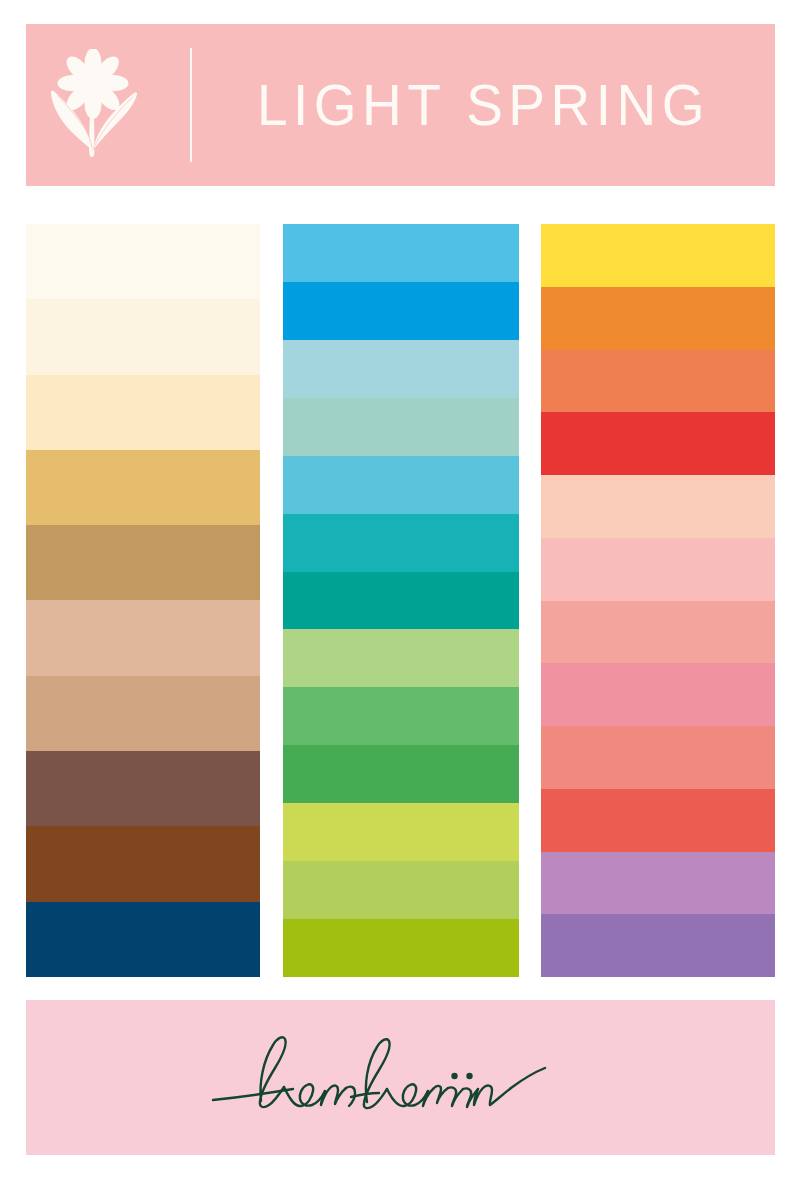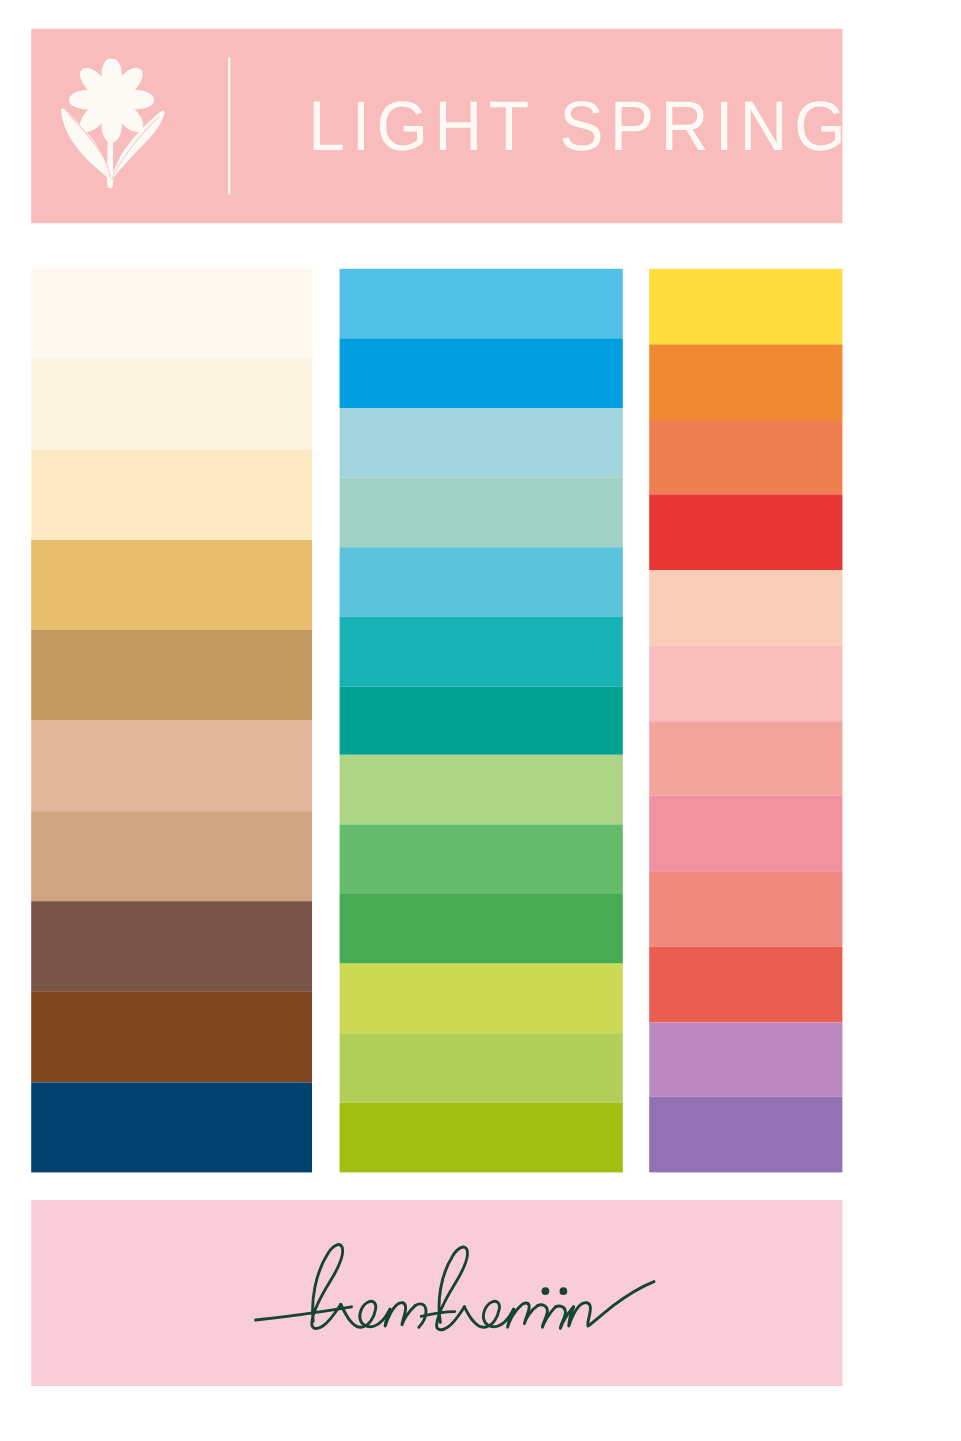--- a/index.html
+++ b/index.html
@@ -6,21 +6,21 @@
   html, body {
     margin: 0;
     padding: 0;
     background: #ffffff;
   }
   body {
     font-family: "Liberation Sans", sans-serif;
   }
   .poster {
     position: relative;
-    width: 702px;
+    width: 801px;
     height: 1201px;
     background: #ffffff;
     overflow: hidden;
     box-sizing: border-box;
   }
 
   
   .header-bar {
     position: absolute;
     left: 26px;

